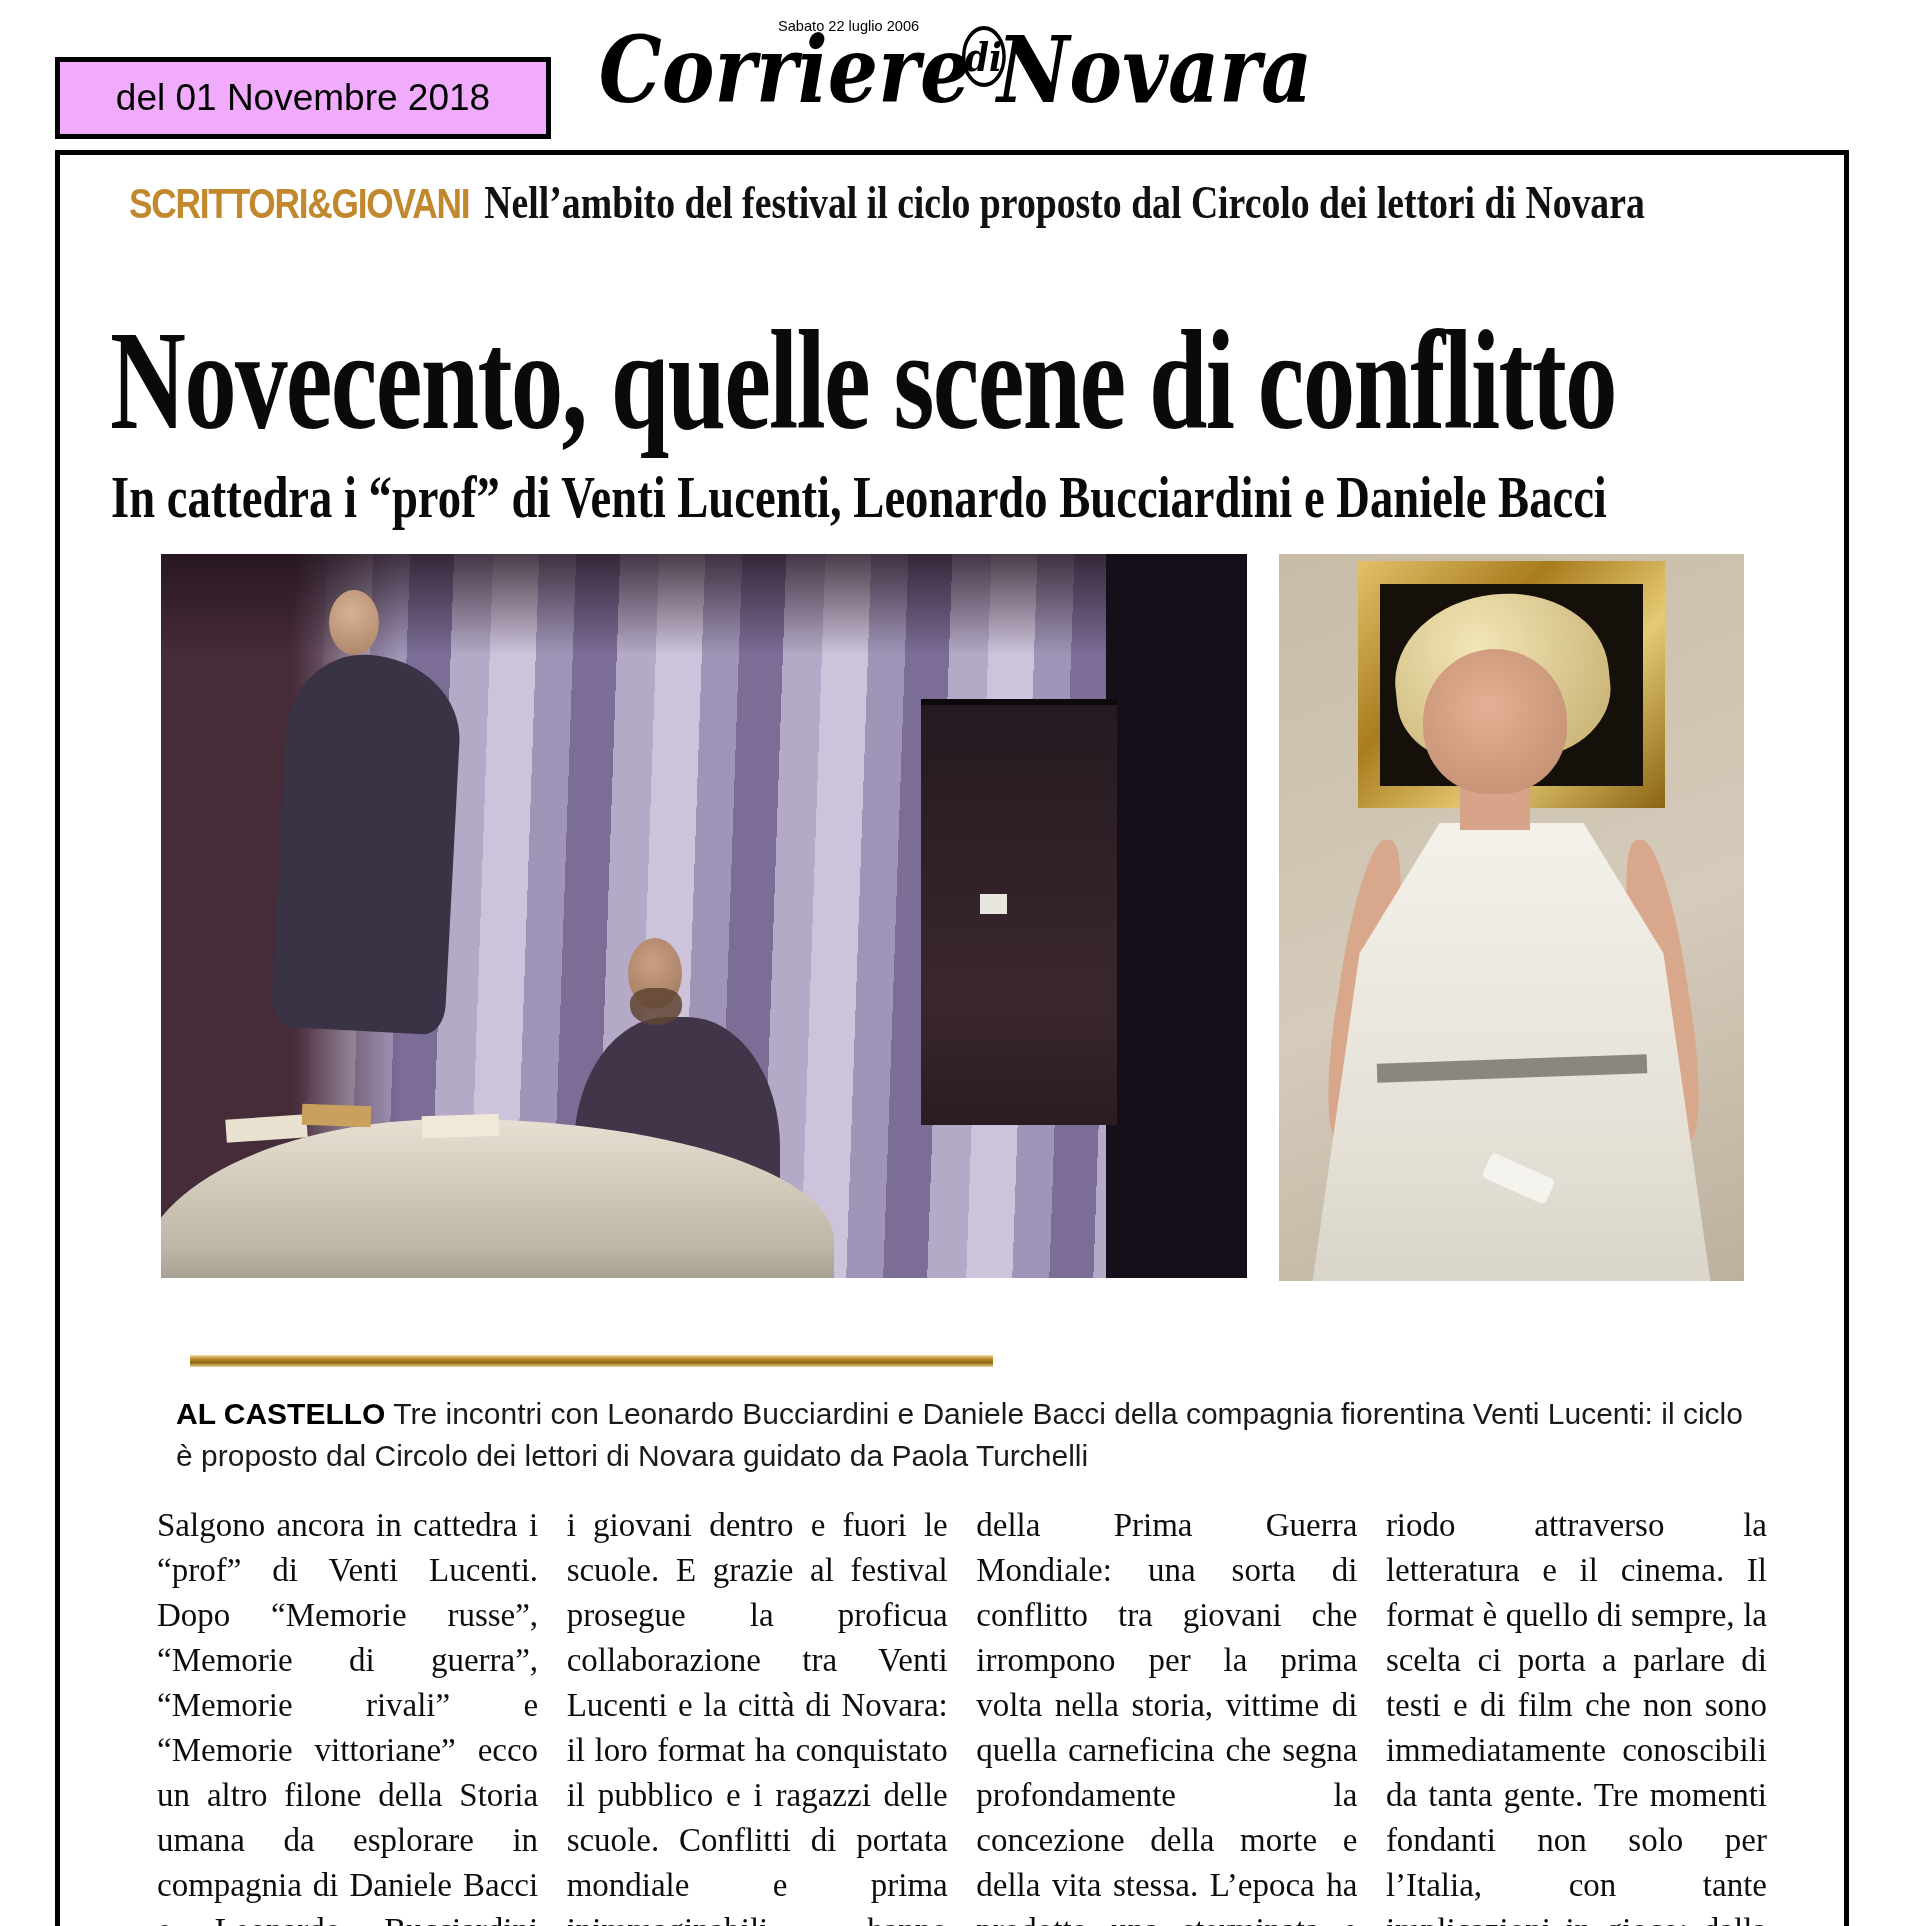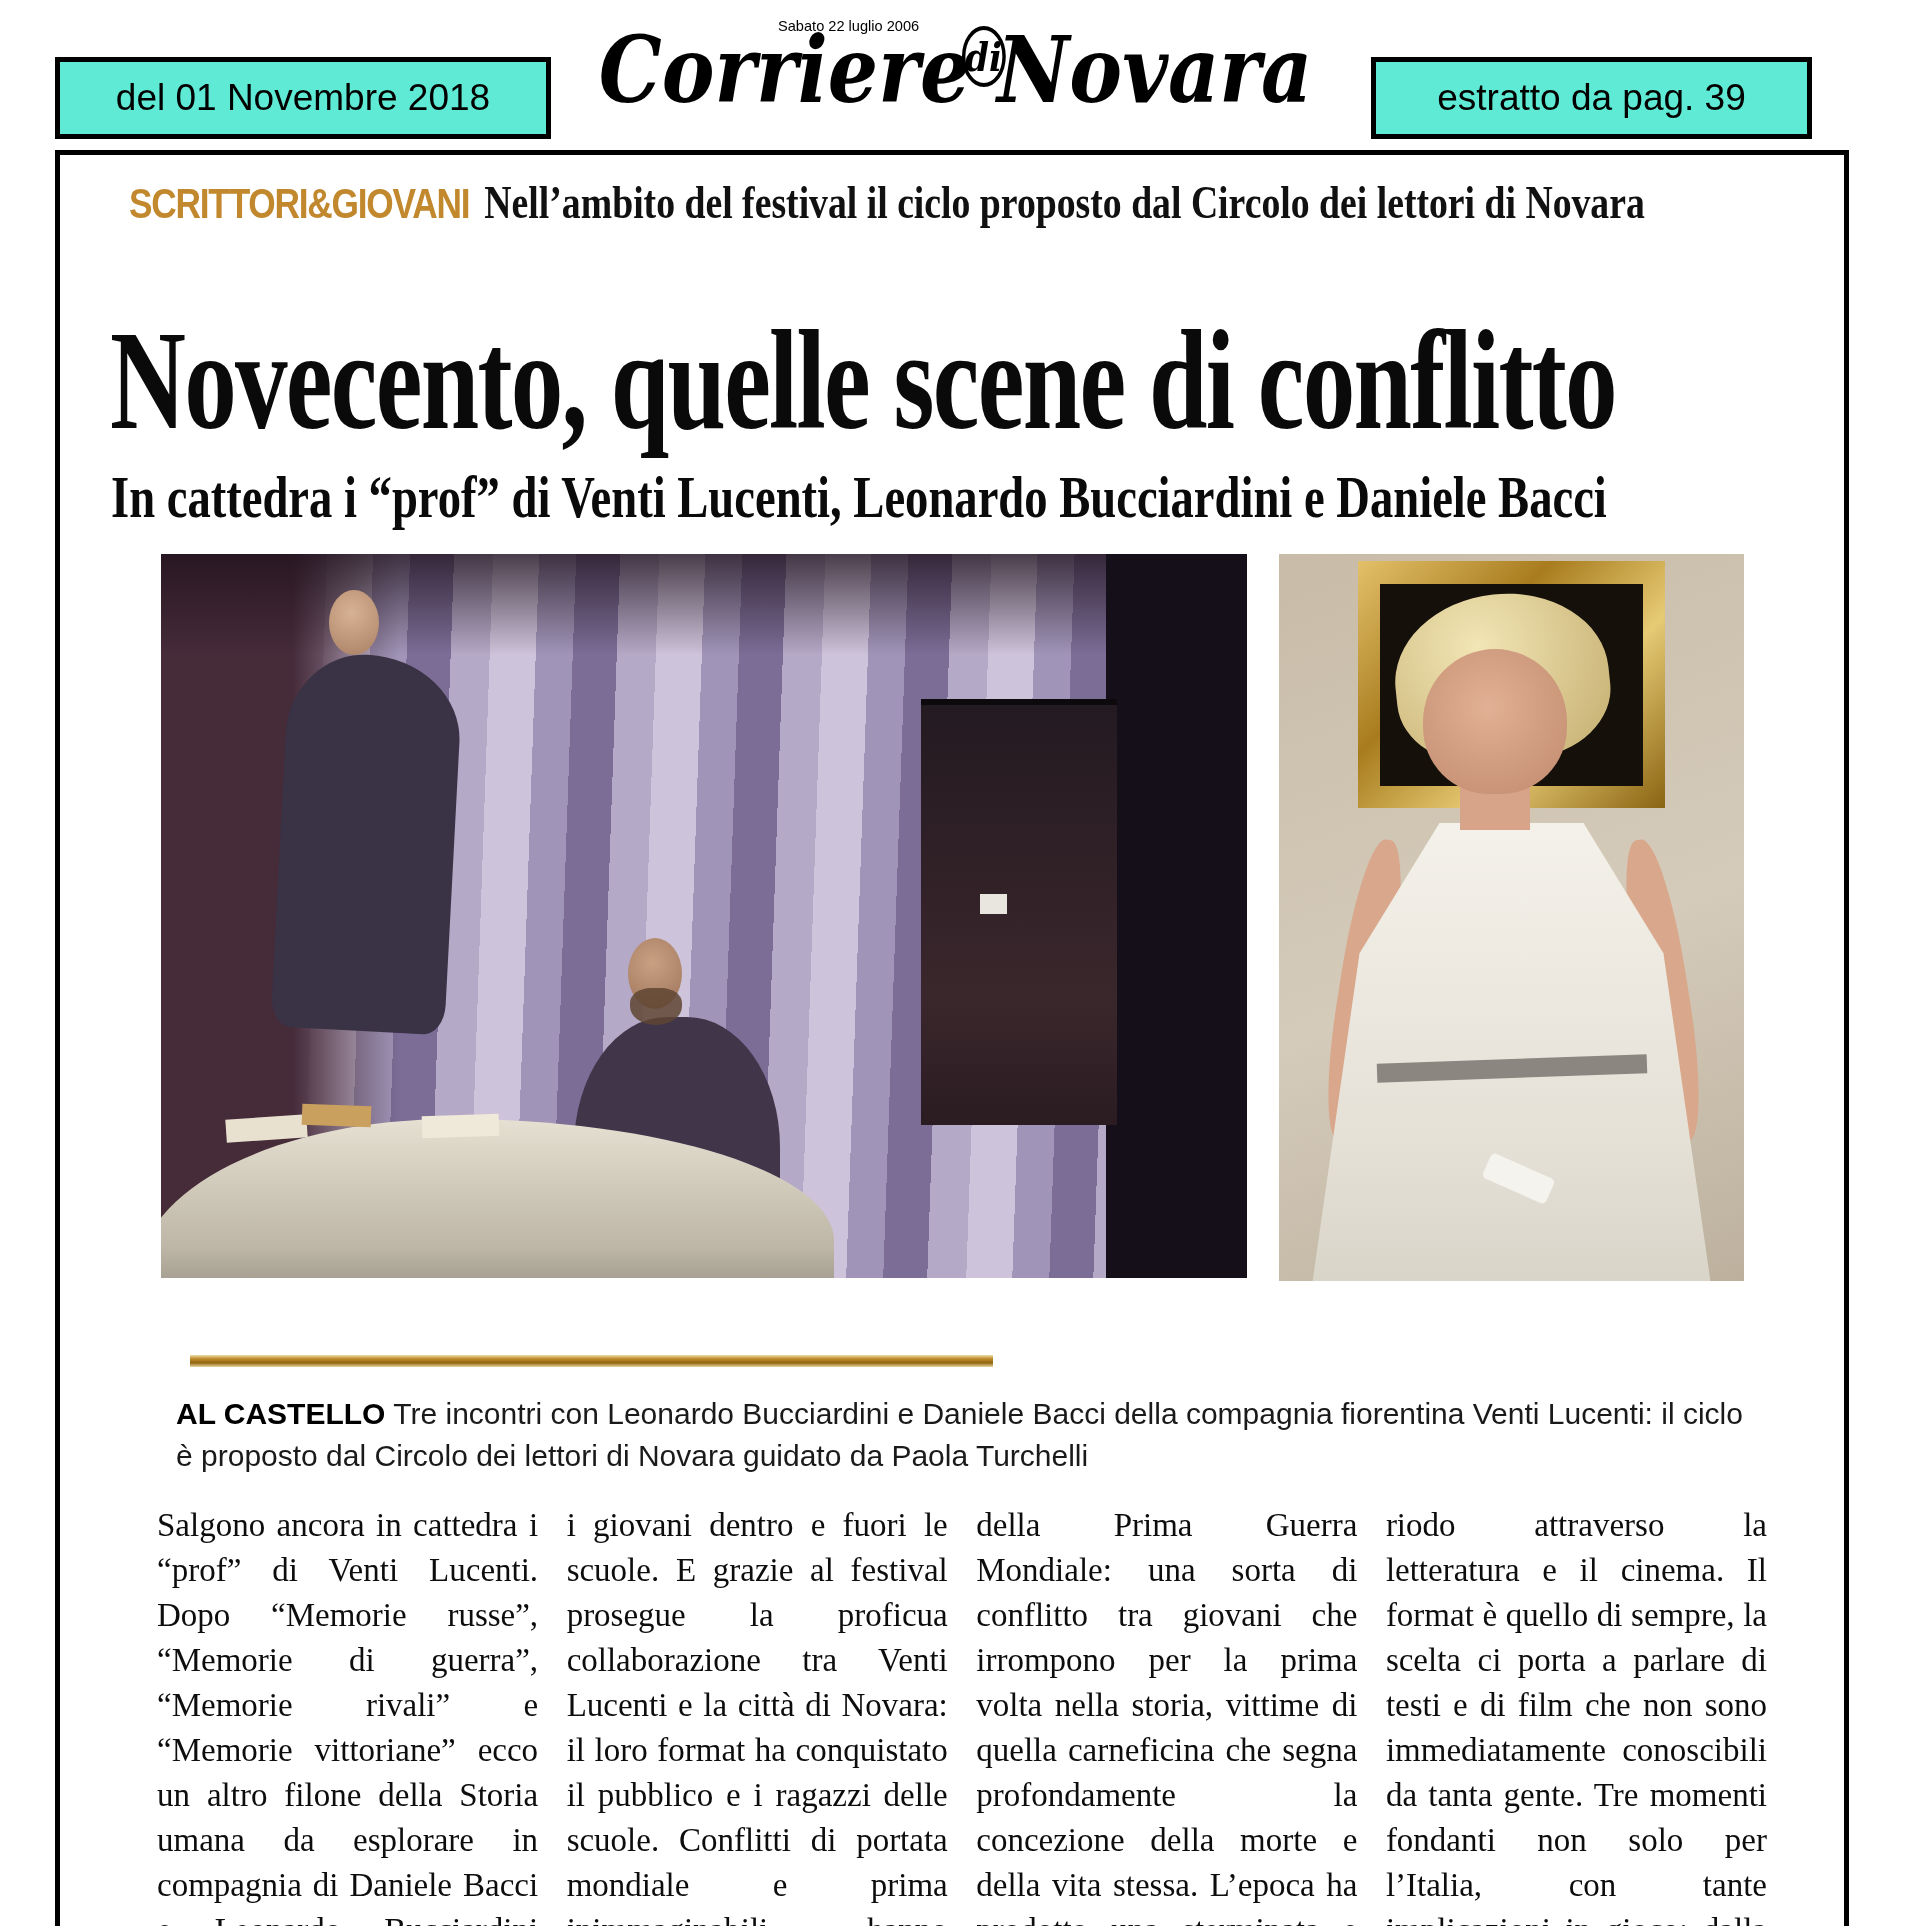--- a/index.html
+++ b/index.html
@@ -4,21 +4,21 @@
 <style>
   html,body { margin:0; padding:0; background:#ffffff; }
   .page {
     position:relative; width:1910px; height:2703px; background:#ffffff;
     font-family:"Liberation Serif", serif; color:#000; overflow:hidden;
   }
   
   .box {
     position:absolute; top:57px; height:82px; border:5.8px solid #000; box-sizing:border-box;
     display:flex; align-items:center; justify-content:center;
-    font-family:"Liberation Sans", sans-serif; font-size:37px; color:#000; background:#5eead4;text-align:center;
+    font-family:"Liberation Sans", sans-serif; font-size:37px; color:#000; background:#f0abfc;text-align:center;
   }
   .date-box { left:55px;  width:496px; }
   .page-box { left:1371px; width:441px; }
   .masthead { position:absolute; left:651px; top:4px; width:609px; height:131px; }
   .dateline {
     position:absolute; left:127px; top:13.5px; font-family:"Liberation Sans", sans-serif;
     font-size:14.6px; color:#000; white-space:nowrap;
   }
   .logo-line {
     position:absolute; left:0; top:11.6px; width:609px; display:flex; align-items:center; justify-content:center;
@@ -129,23 +129,20 @@
 
   <div class="masthead">
     <span class="dateline">Sabato 22 luglio 2006</span>
     <span class="logo-line">
       <span>Corriere</span>
       <span class="logo-di">di</span>
       <span>Novara</span>
     </span>
   </div>
 
-  <div class="box page-box">
-    <span>estratto da pag. 39</span>
-  </div>
 
   <div class="frame">
 
     <div class="kicker">
       <span class="kicker-tag">SCRITTORI&amp;GIOVANI</span>
       <span class="kicker-text">Nell’ambito del festival il ciclo proposto dal Circolo dei lettori di Novara</span>
     </div>
 
     <h1 class="headline">Novecento, quelle scene di conflitto</h1>
     <h2 class="subhead">In cattedra i “prof” di Venti Lucenti, Leonardo Bucciardini e Daniele Bacci</h2>

